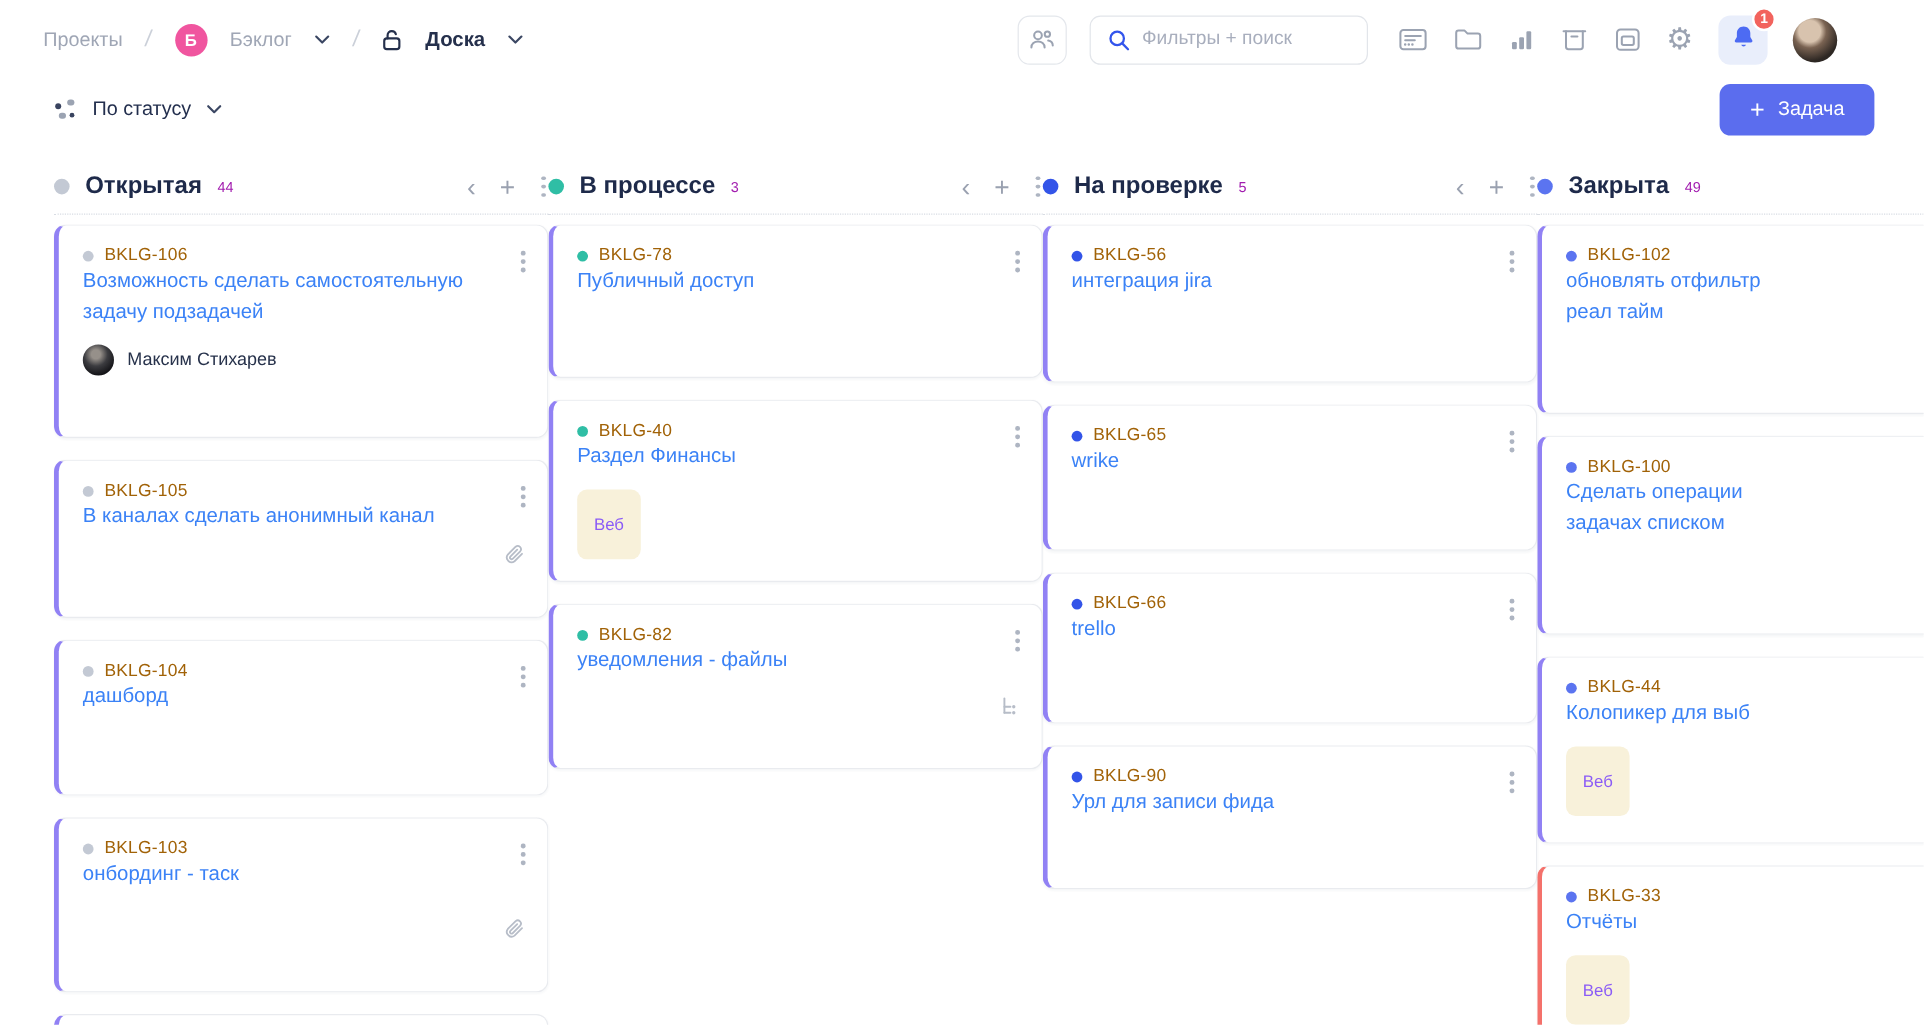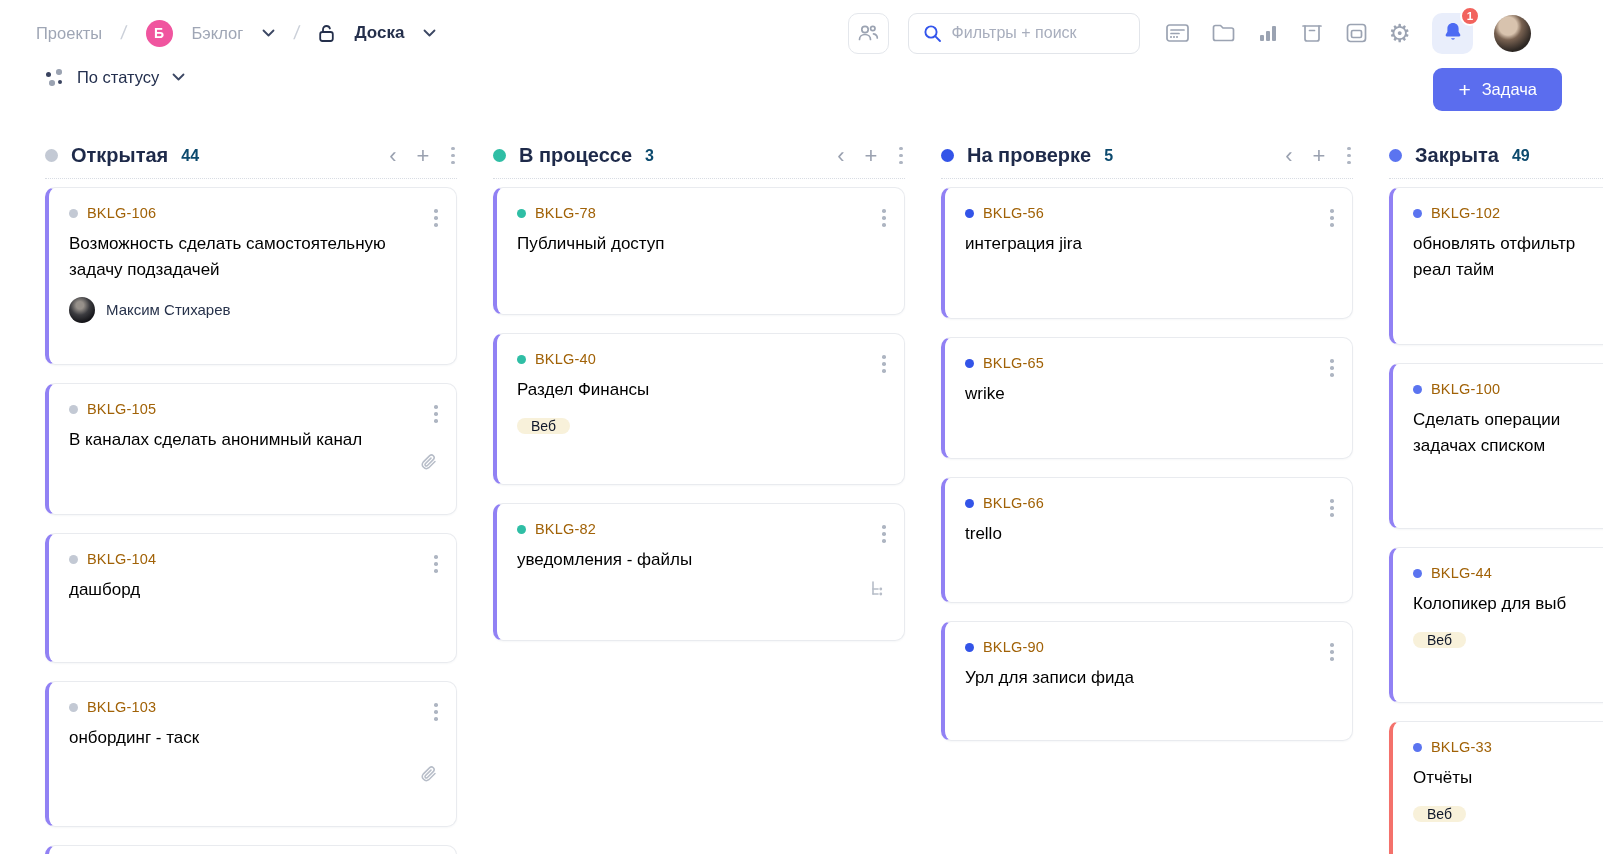--- a/index.html
+++ b/index.html
@@ -33,63 +33,63 @@
   .bell-wrap { position:relative; width:41px; height:41px; border-radius:10px; background:#E9EEFB;
                display:flex; align-items:center; justify-content:center; }
   .bell-badge { position:absolute; top:-7px; right:-7px; min-width:20px; height:20px; border-radius:50%;
                 background:#F2635D; color:#fff; font-size:11.5px; font-weight:700;
                 display:flex; align-items:center; justify-content:center; border:2px solid #fff; }
   .user-avatar { width:37px; height:37px; border-radius:50%;
                  background: radial-gradient(circle at 38% 30%, #d8c3ae 0 26%, #7a6352 40%, #2d2723 72%); }
 
   
   .toolbar { position:absolute; top:68px; left:45px; right:41px; height:46px;
-             display:flex; align-items:flex-start; justify-content:space-between; }
+             display:flex; align-items:center; justify-content:space-between; }
   .group-by { display:flex; align-items:center; gap:13px; font-size:16.5px; color:#232F4E; }
   .cluster { position:relative; width:19px; height:19px; }
   .cluster i { position:absolute; border-radius:50%; }
   .cluster .c1 { width:5px; height:5px; background:#39435F; left:1px; top:4px; }
   .cluster .c2 { width:5.5px; height:5.5px; background:#9BA3B2; left:11px; top:1px; }
   .cluster .c3 { width:5.5px; height:5.5px; background:#9BA3B2; left:4px; top:12px; }
   .cluster .c4 { width:4px; height:4px; background:#39435F; left:13px; top:12px; }
   .add-task-btn { display:flex; align-items:center; gap:11px; background:#5B6DEE; color:#fff;
                   border:none; border-radius:9px; padding:11px 25px; font-size:16.5px;
                   font-family:inherit; cursor:pointer; }
   .add-task-btn .plus { font-size:21px; font-weight:300; line-height:1; }
 
   
   .board { position:absolute; top:133px; left:0; right:0; bottom:0;
-           display:flex; gap:36px; padding-left:45px; overflow:hidden; }
+           display:flex; padding-left:45px; overflow:hidden; }
   .col { width:412px; flex:none; }
   .col-head { height:46px; display:flex; align-items:center; gap:13px;
               border-bottom:1px dotted #D8DCE3; }
   .col-dot { width:13px; height:13px; border-radius:50%; flex:none; }
   .col-title { font-size:20px; font-weight:600; color:#1E2A4A; }
-  .col-count { font-size:16px; color:#0c4a6e;font-weight:bold; }
+  .col-count { font-size:12px; color:#a21caf; }
   .col-controls { margin-left:auto; display:flex; align-items:center; gap:20px; color:#9AA1B0; }
   .ctrl-collapse { font-size:22px; line-height:1; font-weight:300; }
   .ctrl-add { font-size:22px; line-height:1; font-weight:300; }
   .kebab { display:flex; flex-direction:column; gap:3.5px; padding:2px; }
   .kebab i { width:3.6px; height:3.6px; border-radius:50%; background:#AEB5C2; }
 
   .cards { display:flex; flex-direction:column; gap:18px; padding-top:8px; }
   .card { position:relative; background:#fff; border:1px solid #E9EBEF; border-left:4px solid #9181F4;
           border-radius:10px; padding:17px 20px; box-shadow:0 1px 2px rgba(30,42,74,.04); }
   .card.red { border-left-color:#F4716B; }
   .card-head { display:flex; align-items:center; gap:9px; }
   .card-dot { width:9px; height:9px; border-radius:50%; flex:none; }
   .card-id { font-size:14.5px; color:#a16207; letter-spacing:.2px; }
   .card-kebab { position:absolute; top:19px; right:16px; }
-  .card-title { margin-top:10px; font-size:17px; line-height:1.55; color:#000000; max-width:372px; }
+  .card-title { font-size:17px; line-height:1.55; color:#3b82f6; max-width:372px; }
   .card-title .tl { display:block; white-space:nowrap; overflow:hidden; }
   .assignee { margin-top:13px; display:flex; align-items:center; gap:11px; font-size:15px; color:#27324B; }
   .assignee-avatar { width:26px; height:26px; border-radius:50%; flex:none;
                      background: radial-gradient(circle at 42% 32%, #96908a 0 16%, #3c3c40 42%, #141418 74%); }
-  .tag { margin-top:15px; display:inline-block; background:#F8F1DA; color:#0f172a;
-         font-size:14px; padding:0 14px; border-radius:8px; }
+  .tag { margin-top:15px; display:inline-block; background:#F8F1DA; color:#8b5cf6;
+         font-size:14px; padding:21px 14px; border-radius:8px; }
   .corner-icon { position:absolute; right:18px; bottom:42px; color:#B7BDC8; display:flex; }
 
   
   .dot-open { background:#C3C9D4; }
   .dot-progress { background:#2FBEA5; }
   .dot-review { background:#3354E8; }
   .dot-closed { background:#5B74F0; }
 </style>
 </head>
 <body>

